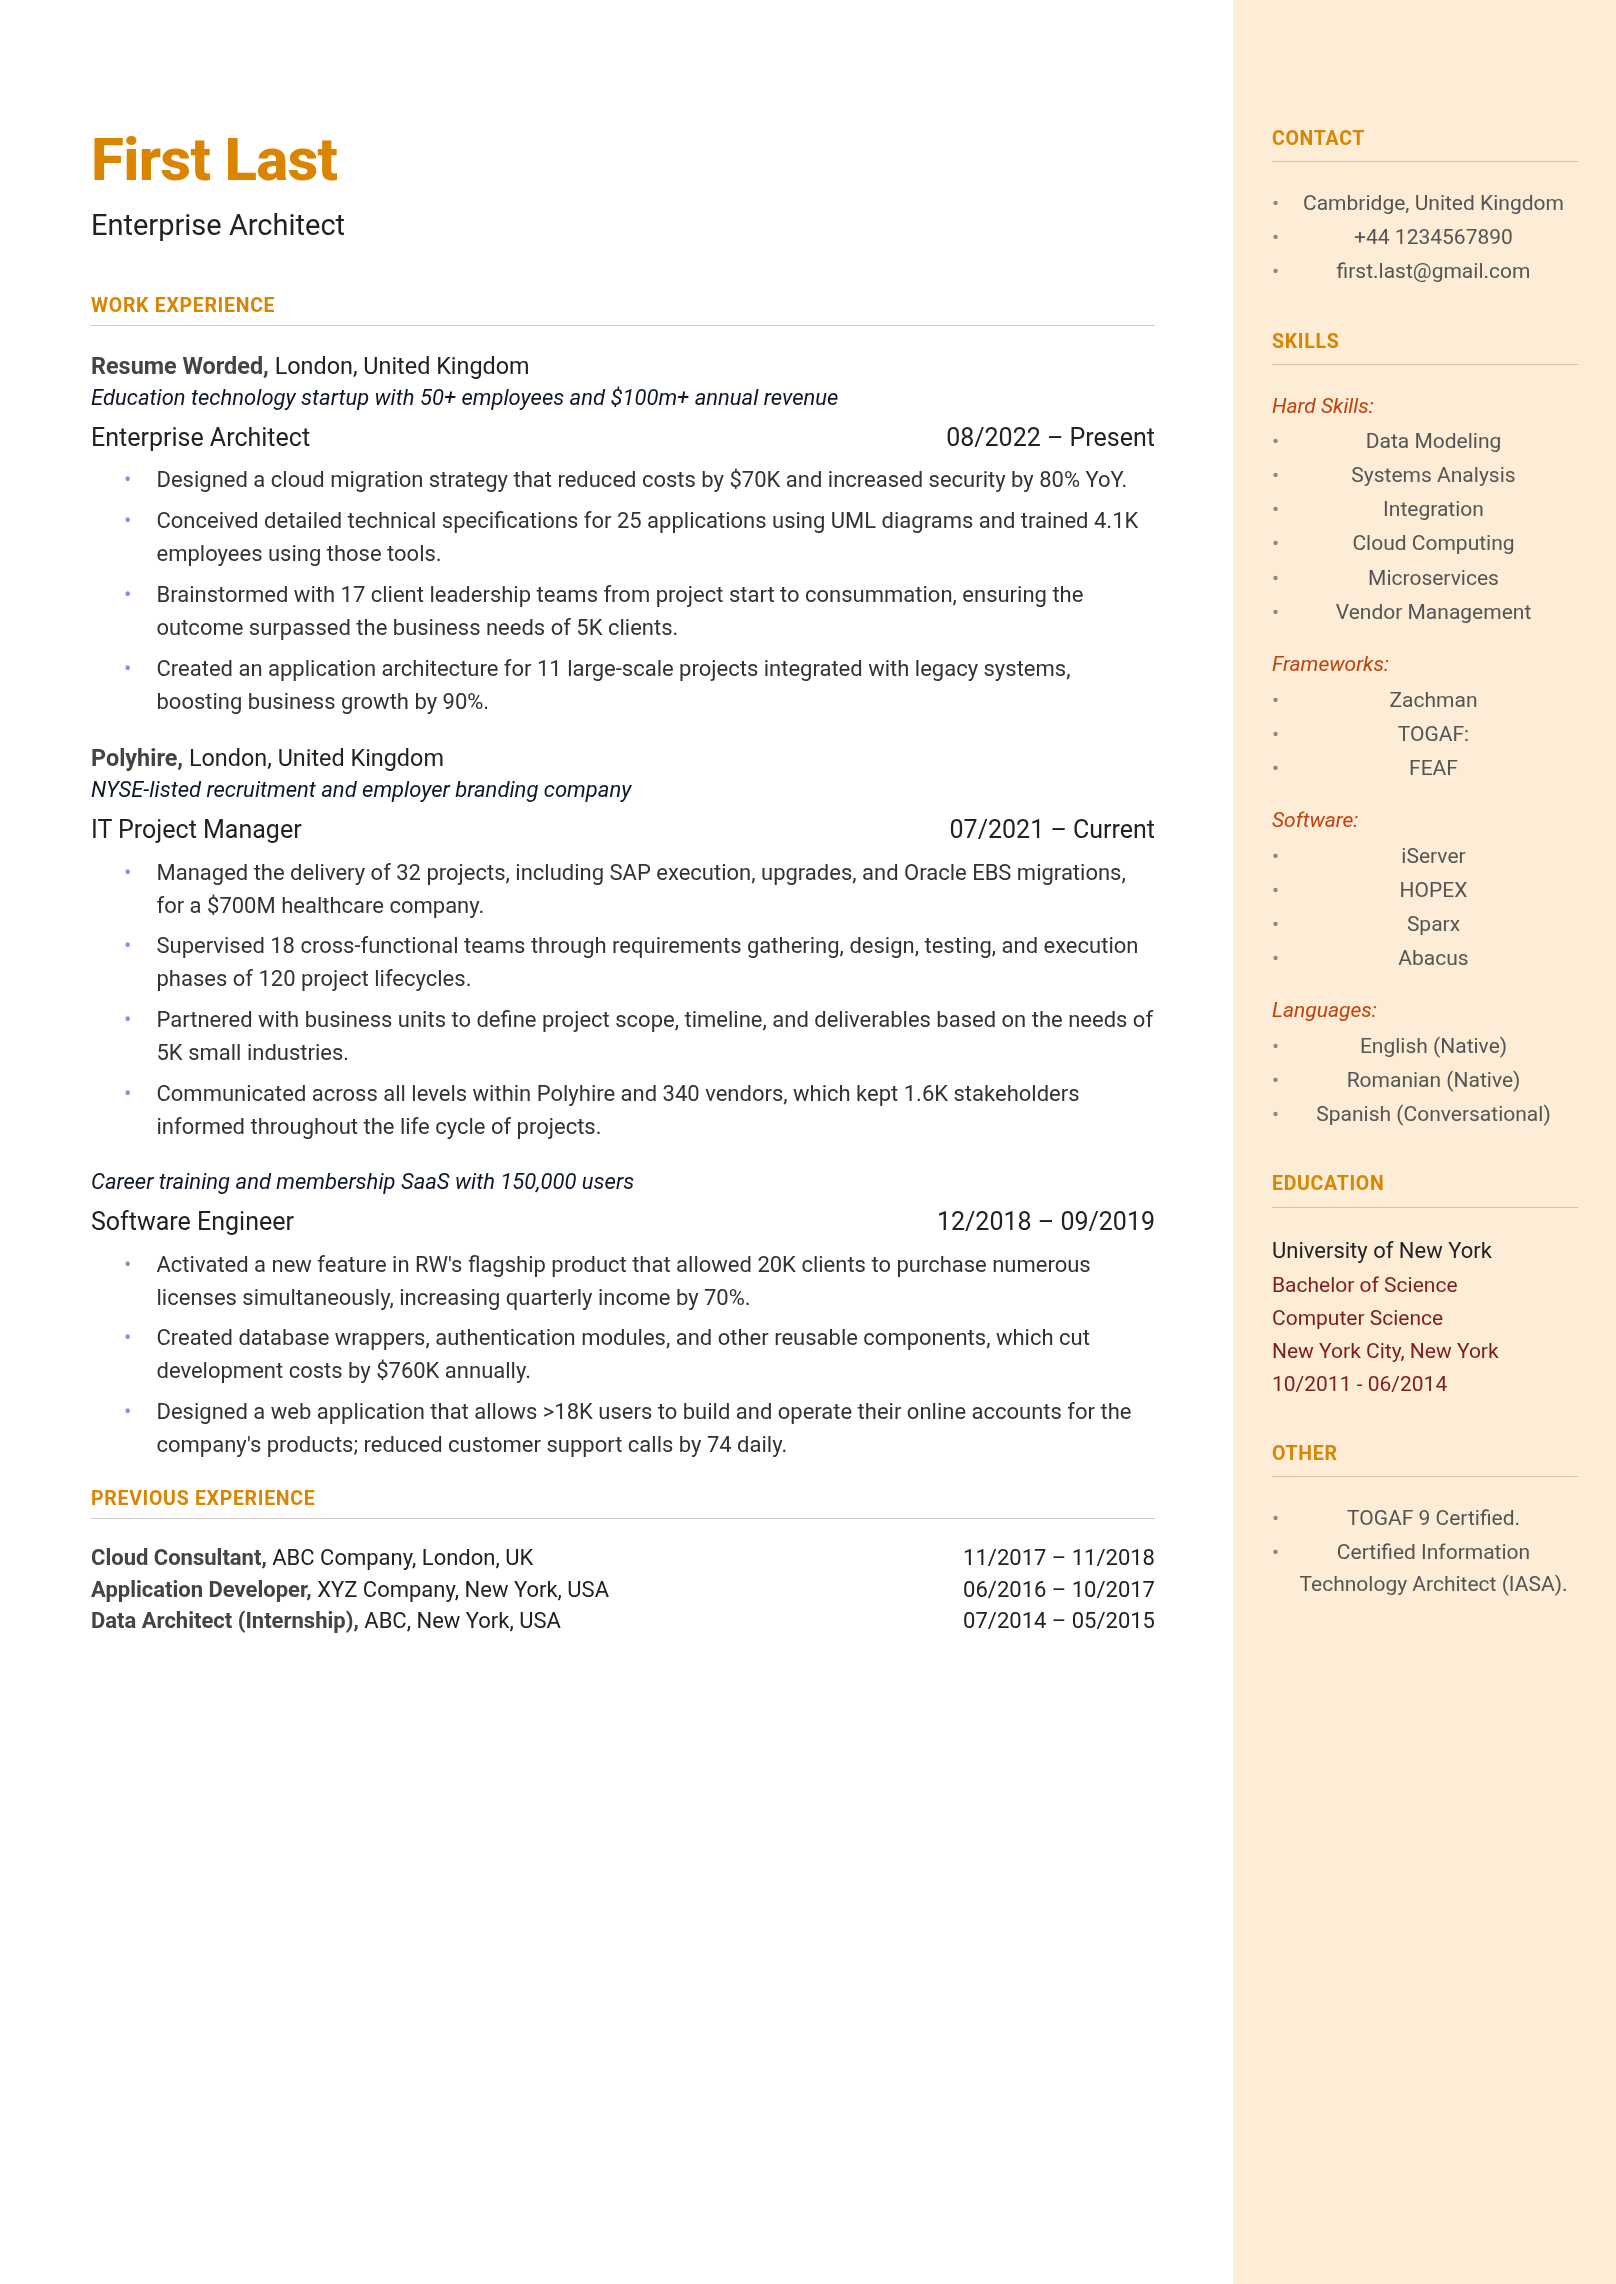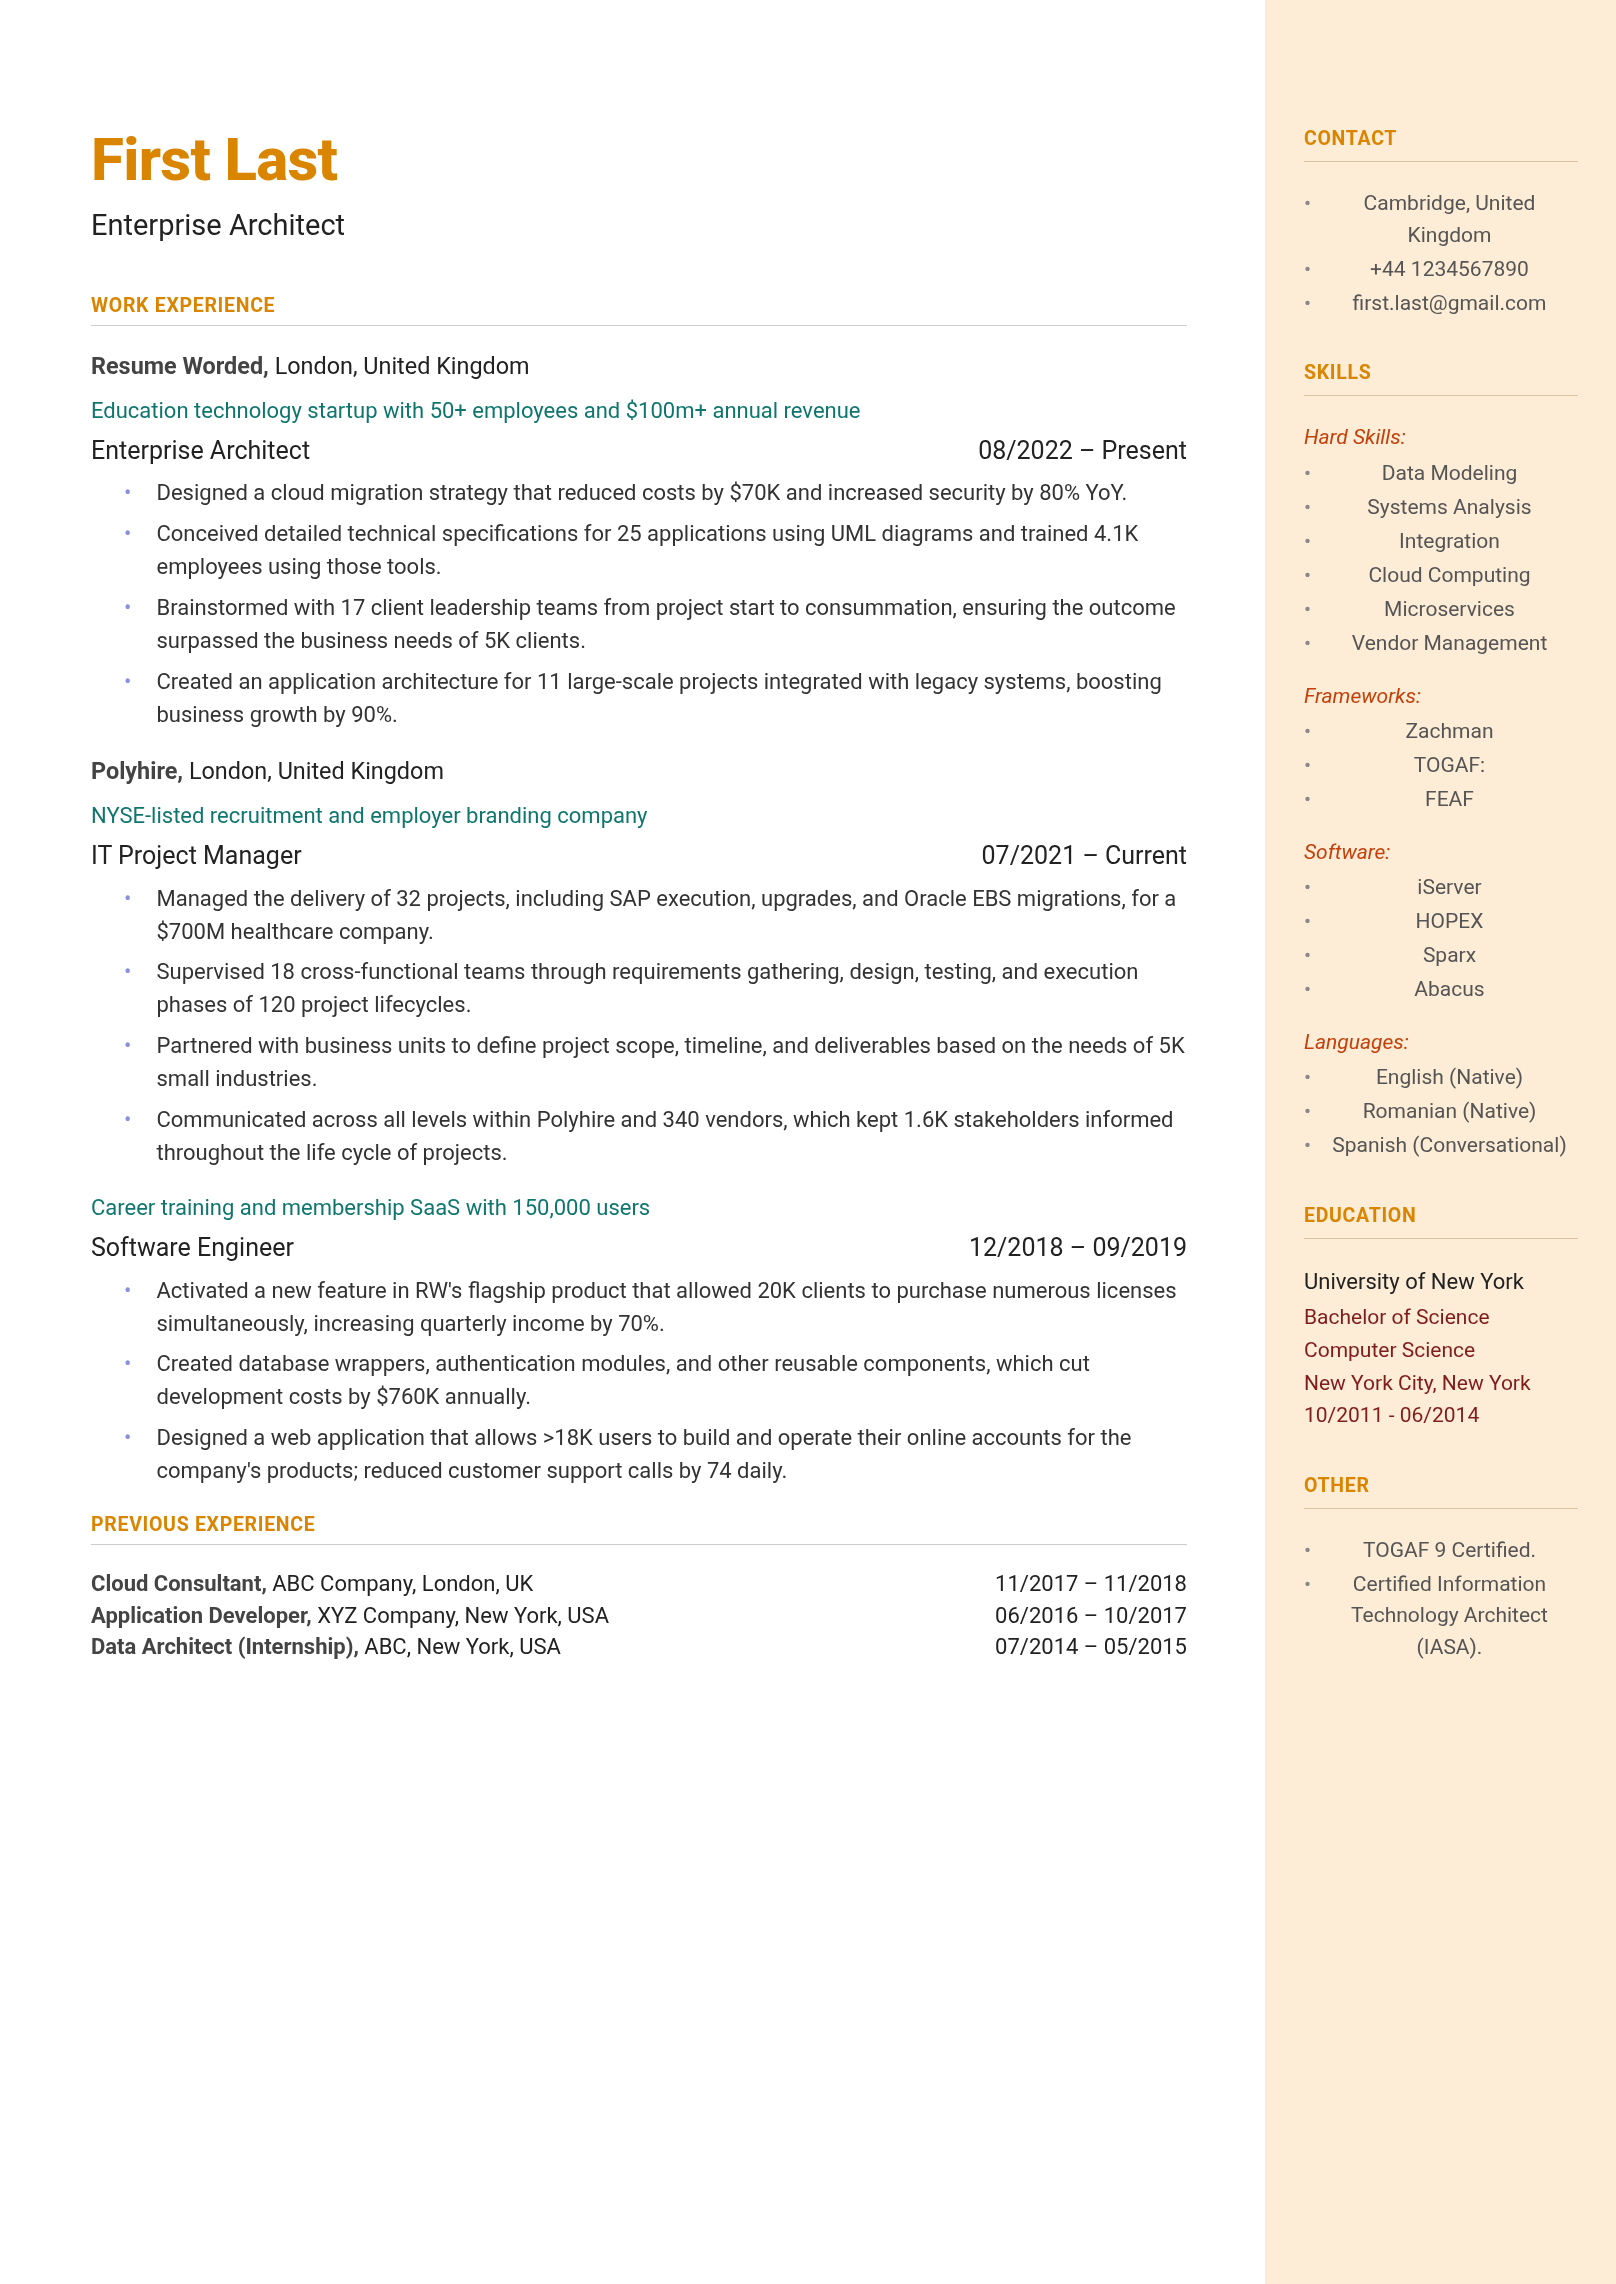--- a/index.html
+++ b/index.html
@@ -9,21 +9,21 @@
     width: 1617px;
     height: 2284px;
     display: flex;
     color: #333;
   }
   .main {
     flex: 1;
     padding: 124px 78px 78px 91px;
   }
   .sidebar {
-    width: 352px;
+    width: 384px;
     background: #fdecd6;
     padding: 124px 39px 78px 39px;
     font-size: 21px;
     color: #555;
     line-height: 1.5;
   }
   .name {
     font-size: 60px;
     font-weight: 800;
     color: #d98500;
@@ -46,21 +46,21 @@
     border: none;
     border-top: 0.7px solid #ccc;
     margin-bottom: 26px;
     width: 100%;
   }
   .sidebar .section-heading { margin-top: 0; }
   .sidebar .block { margin-bottom: 39px; }
   .sidebar .rule { border-top-color: #d8c4a5; }
   .company-line { font-size: 23.4px; color: #222; margin-top: 19.5px; }
   .company-line .company { font-weight: 700; color: #444; }
-  .desc { font-size: 22px; color: #0f766e; margin-top: 18px; margin-bottom: 13px; }
+  .desc { font-size: 22px; font-style: italic; color: #0f172a; margin-top: 5px; margin-bottom: 13px; }
   .role-line { display: flex; justify-content: space-between; font-size: 25px; color: #222; margin-top: 13px; margin-bottom: 11.7px; }
   .role-line .role { }
   .role-line .dates { }
   ul.bullets { list-style: none; padding-left: 46px; margin-bottom: 26px; }
   ul.bullets li {
     position: relative;
     font-size: 22px;
     line-height: 1.5;
     color: #333;
     margin-bottom: 7.8px;

